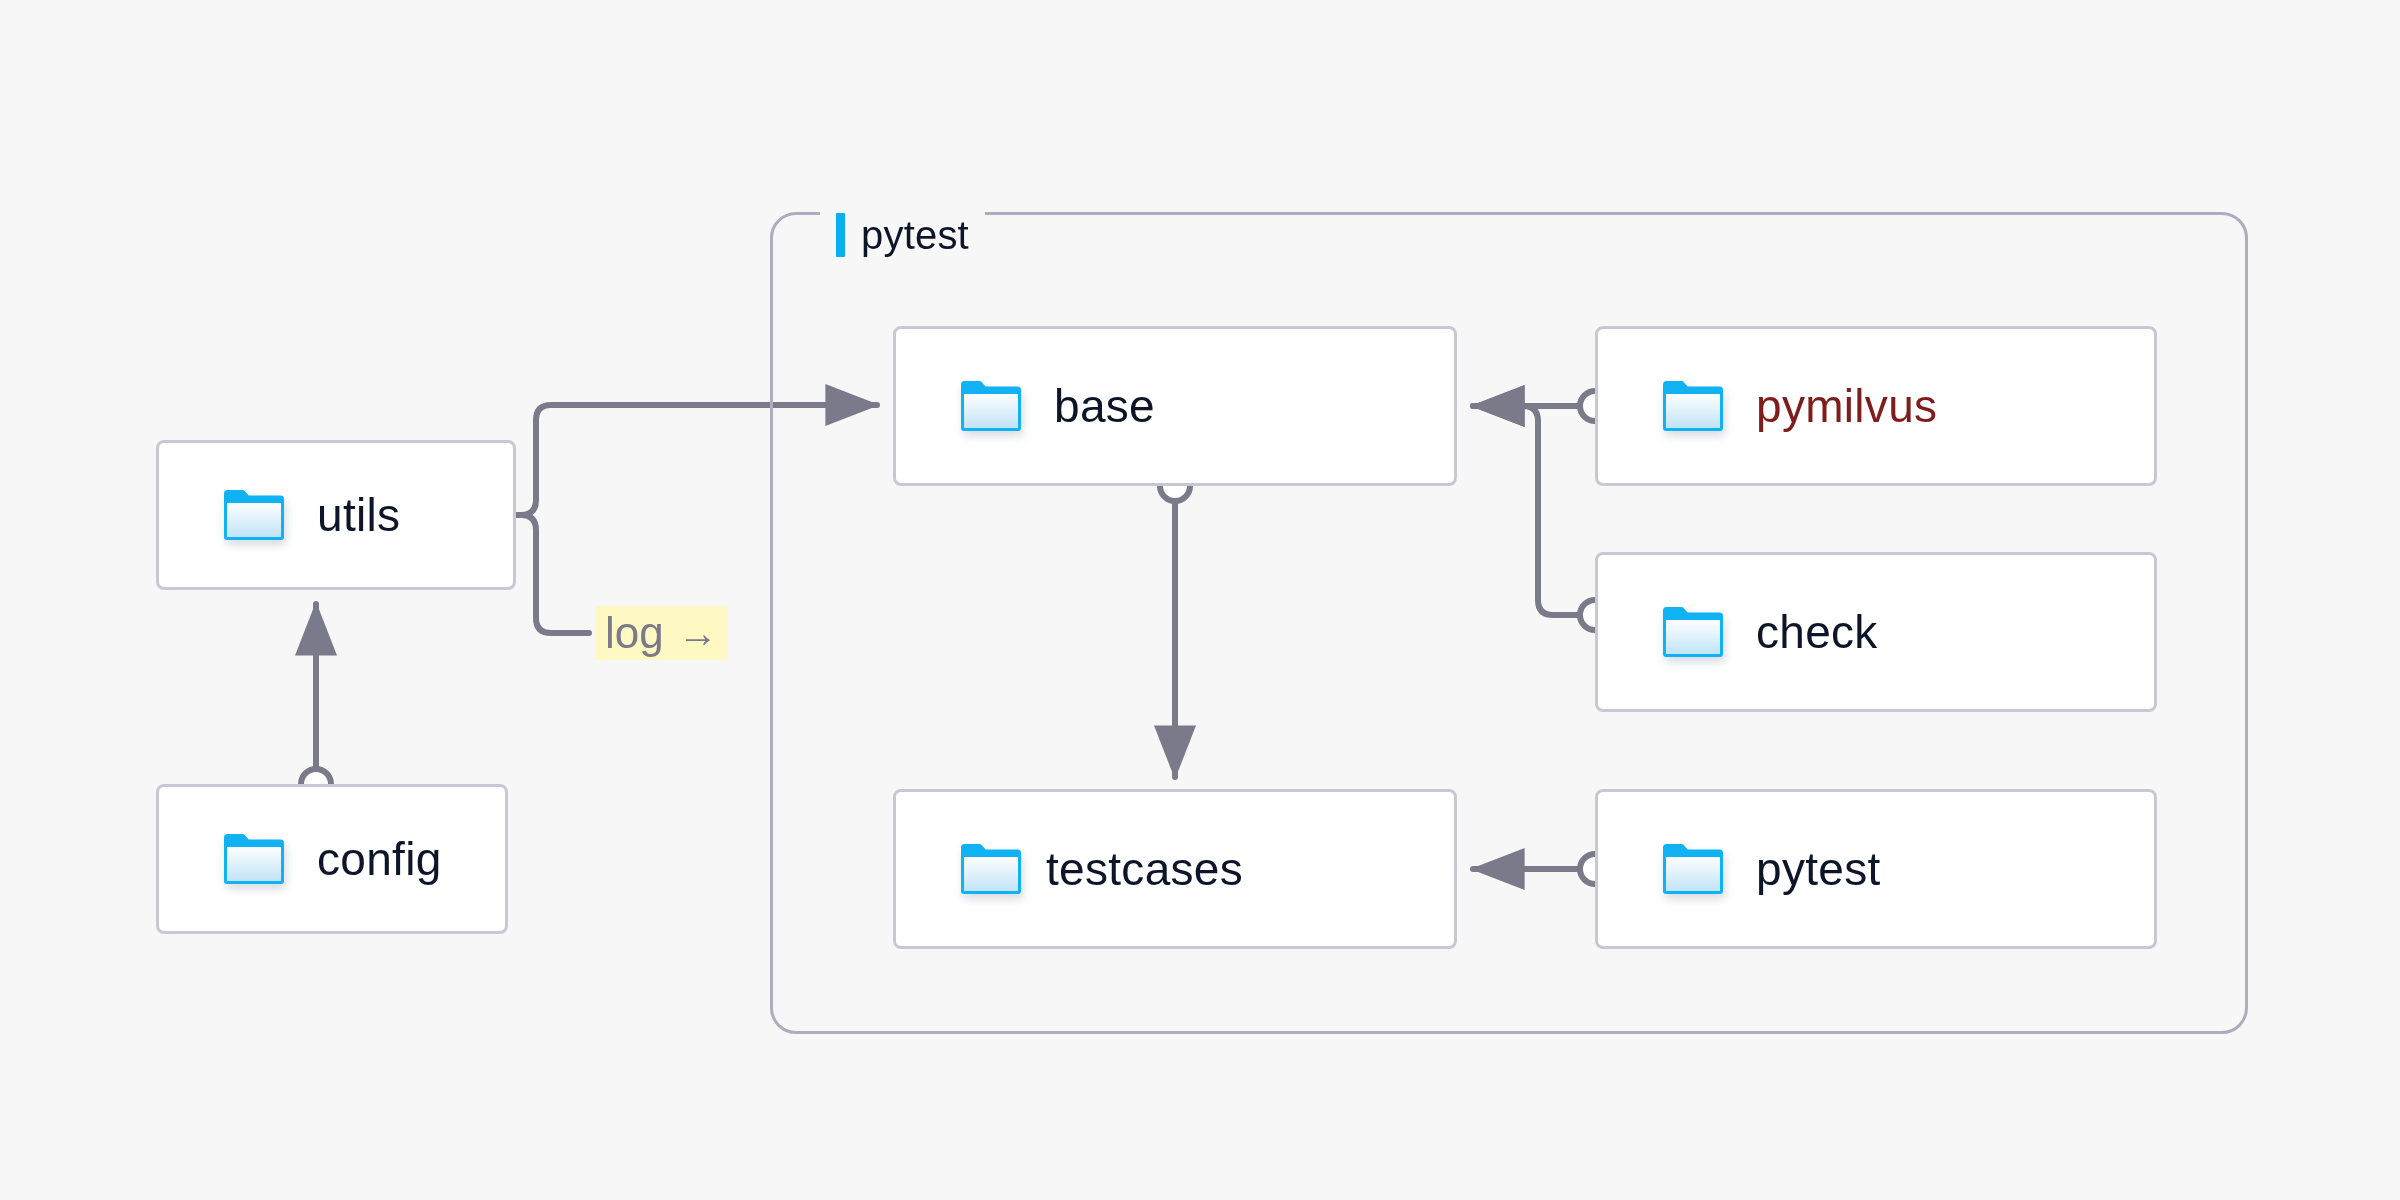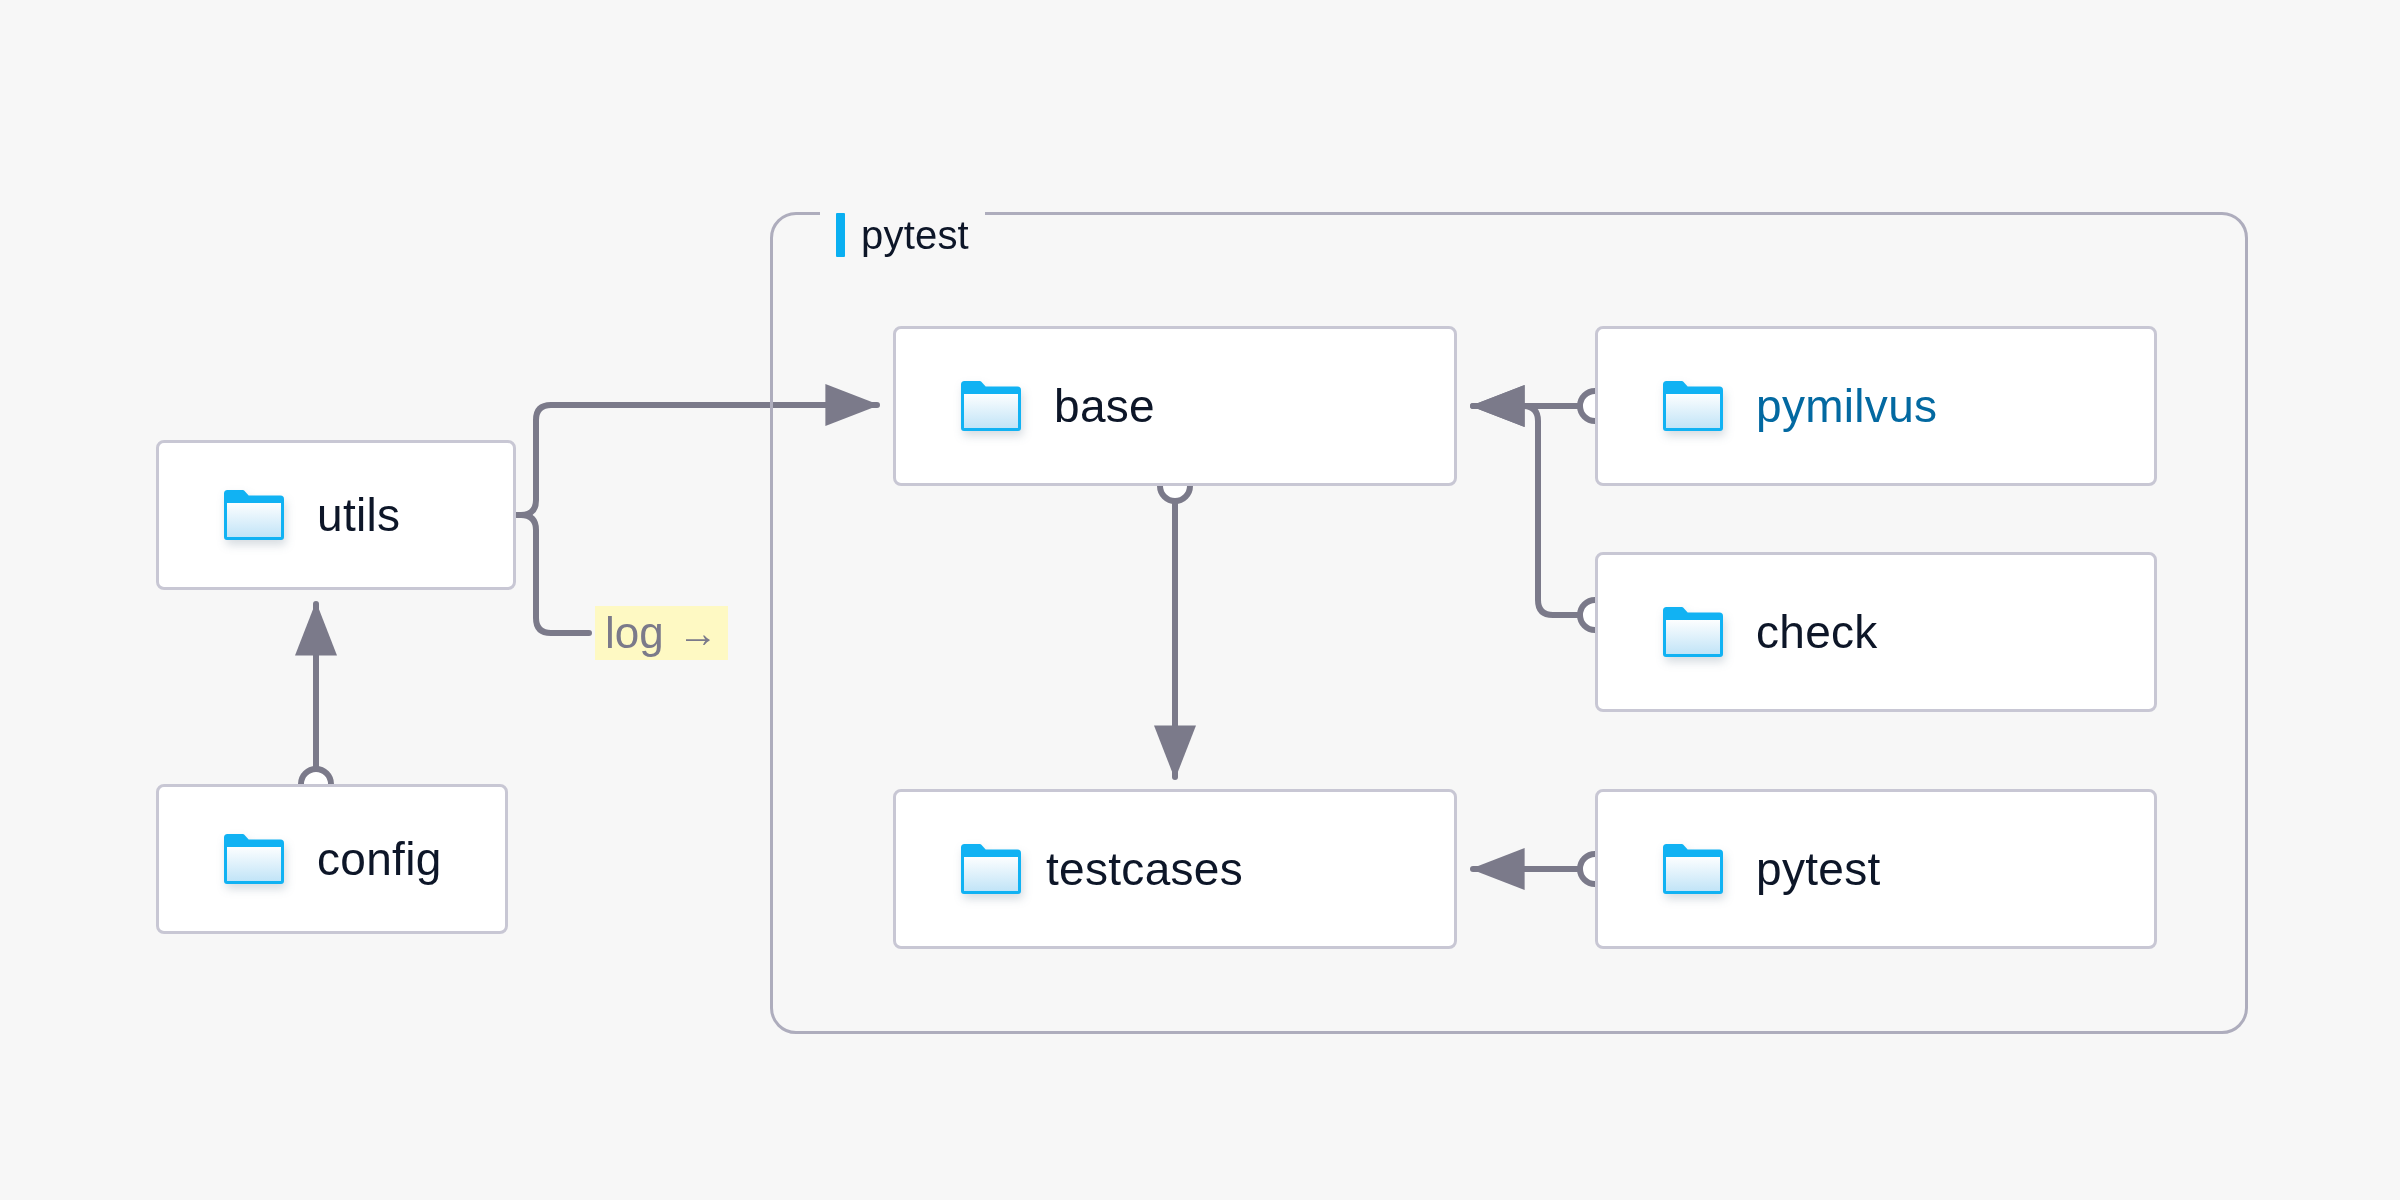--- a/index.html
+++ b/index.html
@@ -221,21 +221,21 @@
         <span class="folder-icon"><svg viewBox="0 0 62 52" width="62" height="52">
             <path d="M2.5,9 L2.5,4.5 Q2.5,2.5 4.5,2.5 L20,2.5 L25,8 L57.5,8 Q59.5,8 59.5,10 L59.5,15 L2.5,15 Z" fill="#11b2f3" stroke="#11b2f3" stroke-width="3" stroke-linejoin="round"></path>
             <rect x="2.5" y="12.5" width="57" height="37" rx="1.5" fill="url(#fgrad)" stroke="#11b2f3" stroke-width="3"></rect>
             <defs>
               <linearGradient id="fgrad" x1="0" y1="0" x2="0" y2="1">
                 <stop offset="0%" stop-color="#ffffff"></stop>
                 <stop offset="100%" stop-color="#bfe3f7"></stop>
               </linearGradient>
             </defs>
           </svg></span>
-        <span class="node-label" style="color: #0369a1;">pymilvus</span>
+        <span class="node-label" style="color: #7f1d1d;">pymilvus</span>
       </div>
       <div class="node" style="left: 1595px; top: 535px; width: 562px; height: 160px; background: rgb(255, 255, 255); border-color: rgb(200, 199, 212); margin-top: 17px;">
         <span class="folder-icon"><svg viewBox="0 0 62 52" width="62" height="52">
             <path d="M2.5,9 L2.5,4.5 Q2.5,2.5 4.5,2.5 L20,2.5 L25,8 L57.5,8 Q59.5,8 59.5,10 L59.5,15 L2.5,15 Z" fill="#11b2f3" stroke="#11b2f3" stroke-width="3" stroke-linejoin="round"></path>
             <rect x="2.5" y="12.5" width="57" height="37" rx="1.5" fill="url(#fgrad)" stroke="#11b2f3" stroke-width="3"></rect>
             <defs>
               <linearGradient id="fgrad" x1="0" y1="0" x2="0" y2="1">
                 <stop offset="0%" stop-color="#ffffff"></stop>
                 <stop offset="100%" stop-color="#bfe3f7"></stop>
               </linearGradient>

